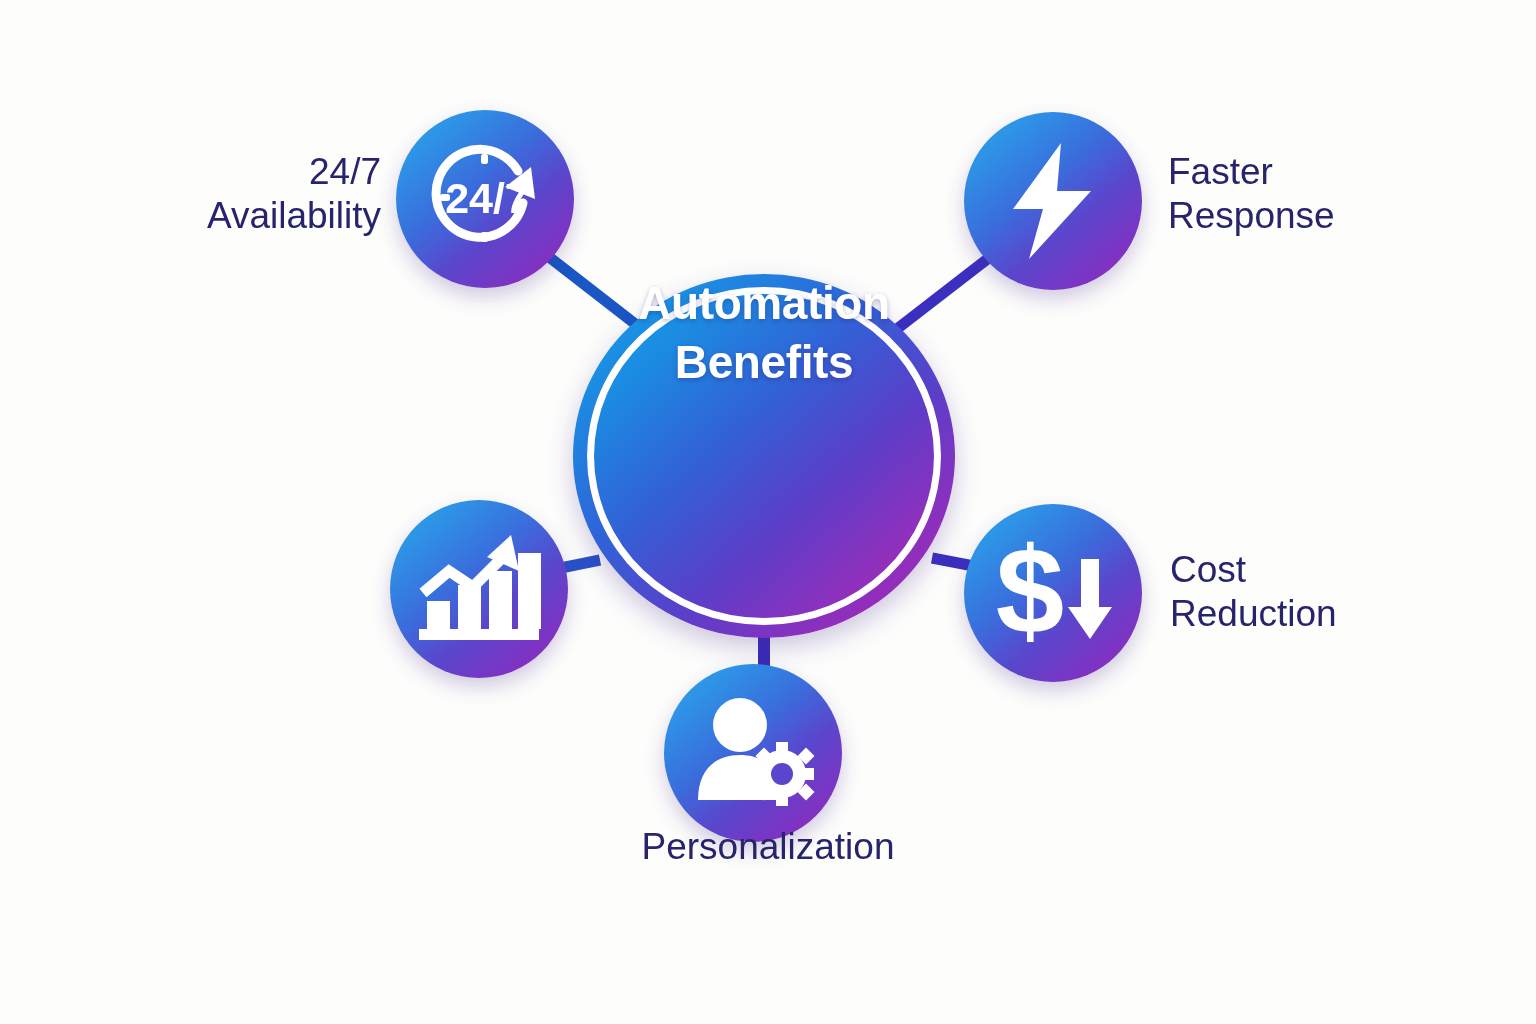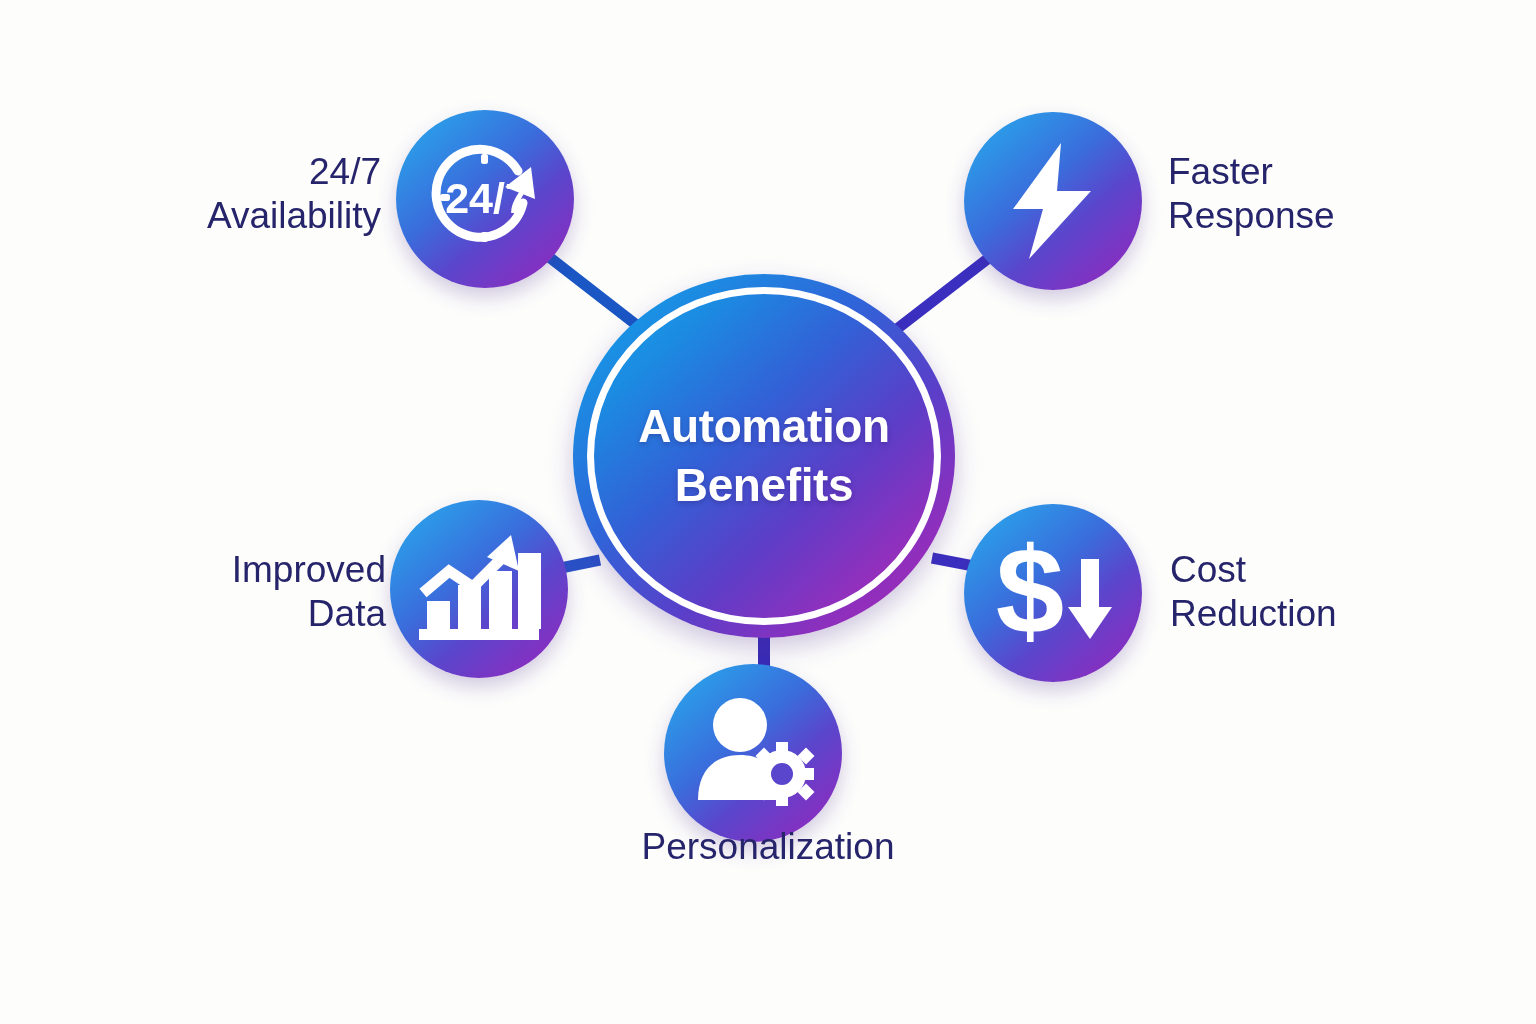--- a/index.html
+++ b/index.html
@@ -43,21 +43,20 @@
     z-index: 3;
     background: linear-gradient(138deg,
         #13a5ea 0%,
         #1a8fe3 16%,
         #2f64d8 40%,
         #5a3fc9 62%,
         #8e2fbd 82%,
         #ab27ab 100%);
     box-shadow: 0 10px 26px rgba(70, 40, 140, 0.26);
     display: flex;
-    align-items: center;
     justify-content: center;
   }
   .hub-ring {
     position: absolute;
     left: 14px;
     top: 13px;
     right: 14px;
     bottom: 13px;
     border-radius: 50%;
     border: 7px solid #ffffff;
@@ -237,16 +236,14 @@
 Availability</div>
 
   <div class="label left-align" id="label-faster">Faster
 Response</div>
 
   <div class="label left-align" id="label-cost">Cost
 Reduction</div>
 
   <div class="label center-align" id="label-personalization">Personalization</div>
 
-  <div class="label right-align" id="label-data">Improved
-Data</div>
 
 </div>
 
 </body></html>

